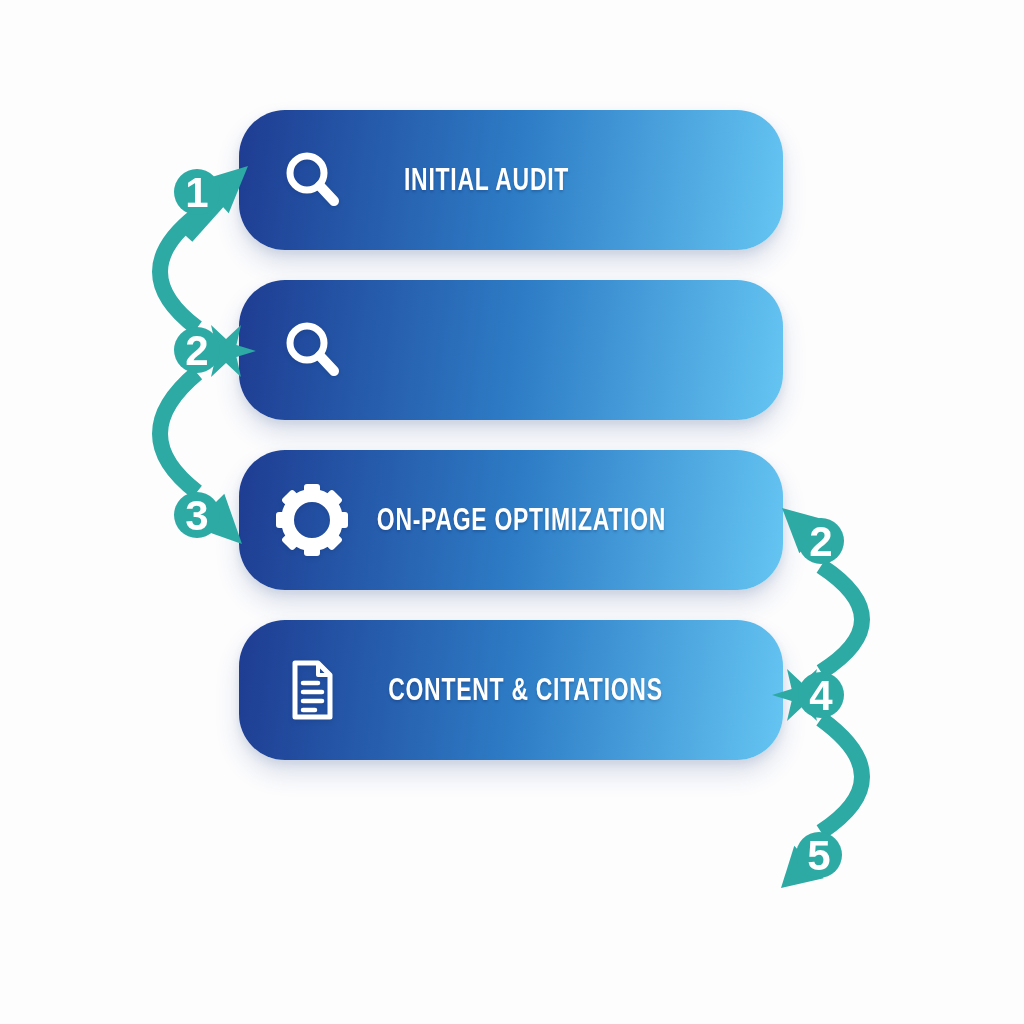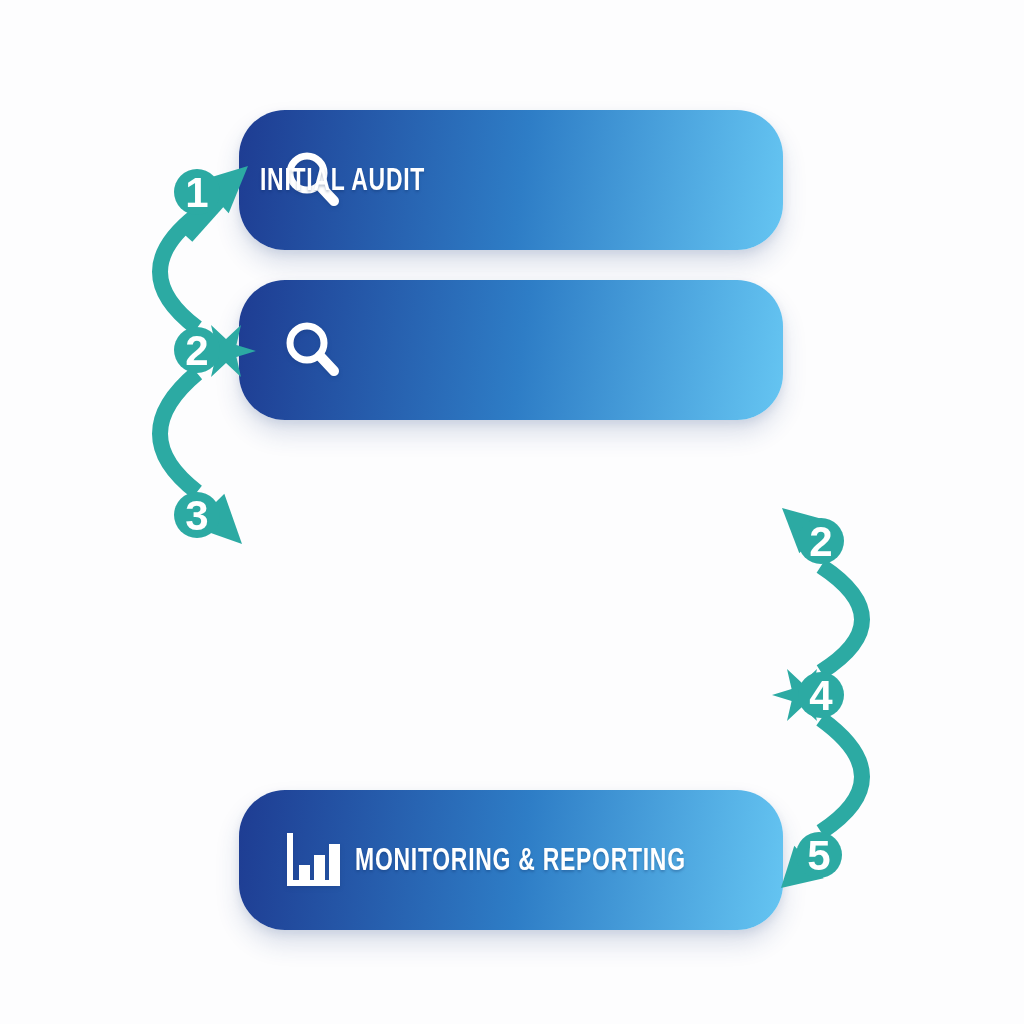--- a/index.html
+++ b/index.html
@@ -13,22 +13,22 @@
     background:linear-gradient(97deg,#1e3c92 0%,#2e7dc6 52%,#65c5f2 100%);
     box-shadow:0 14px 24px rgba(40,70,130,.16),0 4px 8px rgba(40,70,130,.10);
   }
   .bar-1{top:110px}.bar-2{top:280px}.bar-3{top:450px}.bar-4{top:620px}.bar-5{top:790px}
   .icon{
     position:absolute;left:33px;top:50%;transform:translateY(-50%);
     width:80px;height:80px;
   }
   .icon svg{width:80px;height:80px;display:block;filter:drop-shadow(0 2px 2px rgba(10,40,90,.18));}
   .label{
-    position:absolute;left:16px;right:0;top:50%;transform:translate(0,-50%);
-    color:#ffffff;font-weight:bold;font-size:31px;
+    position:absolute;left:0;right:0;top:50%;transform:translate(0,-50%);
+    text-align:center;color:#ffffff;font-weight:bold;font-size:31px;
     letter-spacing:1px;white-space:nowrap;
     text-shadow:0 2px 3px rgba(10,40,90,.28);
   }
   .label span{display:inline-block;transform:scaleX(.74);transform-origin:center;}
   .bar-1 .label{transform:translate(-24px,-50%)}
   .bar-2 .label{transform:translate(4px,-50%)}
   .bar-3 .label{transform:translate(10px,-50%)}
   .bar-4 .label{transform:translate(14px,-50%)}
   .bar-5 .label{transform:translate(42px,-50%)}
   .connectors{position:absolute;left:0;top:0;width:1024px;height:1024px;pointer-events:none;}
@@ -58,33 +58,53 @@
 
   <div class="bar bar-2">
     <span class="icon">
       <svg viewBox="-40 -40 80 80" aria-hidden="true">
         <circle cx="-5" cy="-7" r="17" fill="none" stroke="#fff" stroke-width="7"></circle>
         <line x1="8" y1="6" x2="22" y2="21" stroke="#fff" stroke-width="10" stroke-linecap="round"></line>
       </svg>
     </span>
   </div>
 
-
-
-  <div class="bar bar-5">
+  <div class="bar bar-3">
     <span class="icon">
       <svg viewBox="-40 -40 80 80" aria-hidden="true">
-        <path d="M -22 -27 V 23 H 28" fill="none" stroke="#fff" stroke-width="6"></path>
-        <rect x="-13" y="5" width="11" height="16" fill="#fff"></rect>
-        <rect x="2" y="-5" width="11" height="26" fill="#fff"></rect>
-        <rect x="17" y="-16" width="11" height="37" fill="#fff"></rect>
+        <g fill="#fff">
+          <rect x="-8" y="-36" width="16" height="13" rx="3"></rect>
+          <rect x="-8" y="-36" width="16" height="13" rx="3" transform="rotate(45)"></rect>
+          <rect x="-8" y="-36" width="16" height="13" rx="3" transform="rotate(90)"></rect>
+          <rect x="-8" y="-36" width="16" height="13" rx="3" transform="rotate(135)"></rect>
+          <rect x="-8" y="-36" width="16" height="13" rx="3" transform="rotate(180)"></rect>
+          <rect x="-8" y="-36" width="16" height="13" rx="3" transform="rotate(225)"></rect>
+          <rect x="-8" y="-36" width="16" height="13" rx="3" transform="rotate(270)"></rect>
+          <rect x="-8" y="-36" width="16" height="13" rx="3" transform="rotate(315)"></rect>
+        </g>
+        <circle r="24.5" fill="none" stroke="#fff" stroke-width="13"></circle>
       </svg>
     </span>
-    <div class="label"><span>MONITORING &amp; REPORTING</span></div>
+    <div class="label"><span>ON-PAGE OPTIMIZATION</span></div>
   </div>
+
+  <div class="bar bar-4">
+    <span class="icon">
+      <svg viewBox="-40 -40 80 80" aria-hidden="true">
+        <path d="M -17 -27 H 6 L 18 -15 V 27 H -17 Z" fill="none" stroke="#fff" stroke-width="5" stroke-linejoin="round"></path>
+        <path d="M 6 -27 V -15 H 18" fill="none" stroke="#fff" stroke-width="4" stroke-linejoin="round"></path>
+        <line x1="-9" y1="-7" x2="6" y2="-7" stroke="#fff" stroke-width="4.5" stroke-linecap="round"></line>
+        <line x1="-9" y1="2" x2="10" y2="2" stroke="#fff" stroke-width="4.5" stroke-linecap="round"></line>
+        <line x1="-9" y1="11" x2="10" y2="11" stroke="#fff" stroke-width="4.5" stroke-linecap="round"></line>
+        <line x1="-9" y1="20" x2="3" y2="20" stroke="#fff" stroke-width="4.5" stroke-linecap="round"></line>
+      </svg>
+    </span>
+    <div class="label"><span>CONTENT &amp; CITATIONS</span></div>
+  </div>
+
 
   <svg class="connectors" viewBox="0 0 1024 1024" aria-hidden="true">
 
     <g>
       <polygon class="star" points="256,351 236.4,357 241,377 226,363 211,377 215.6,357 196,351 215.6,345 211,325 226,339 241,325 236.4,345"></polygon>
       <path class="arc" d="M 197 215 Q 123 272 197 328"></path>
       <path class="arc" d="M 197 373 Q 123 435 197 492"></path>
       <path class="shaft" d="M 186 236 L 220 198"></path>
       <polygon class="head" points="248,166 228.7,213.3 199.3,180.7"></polygon>
       <polygon class="head" points="242,544 191.7,526.3 224.3,493.7"></polygon>

